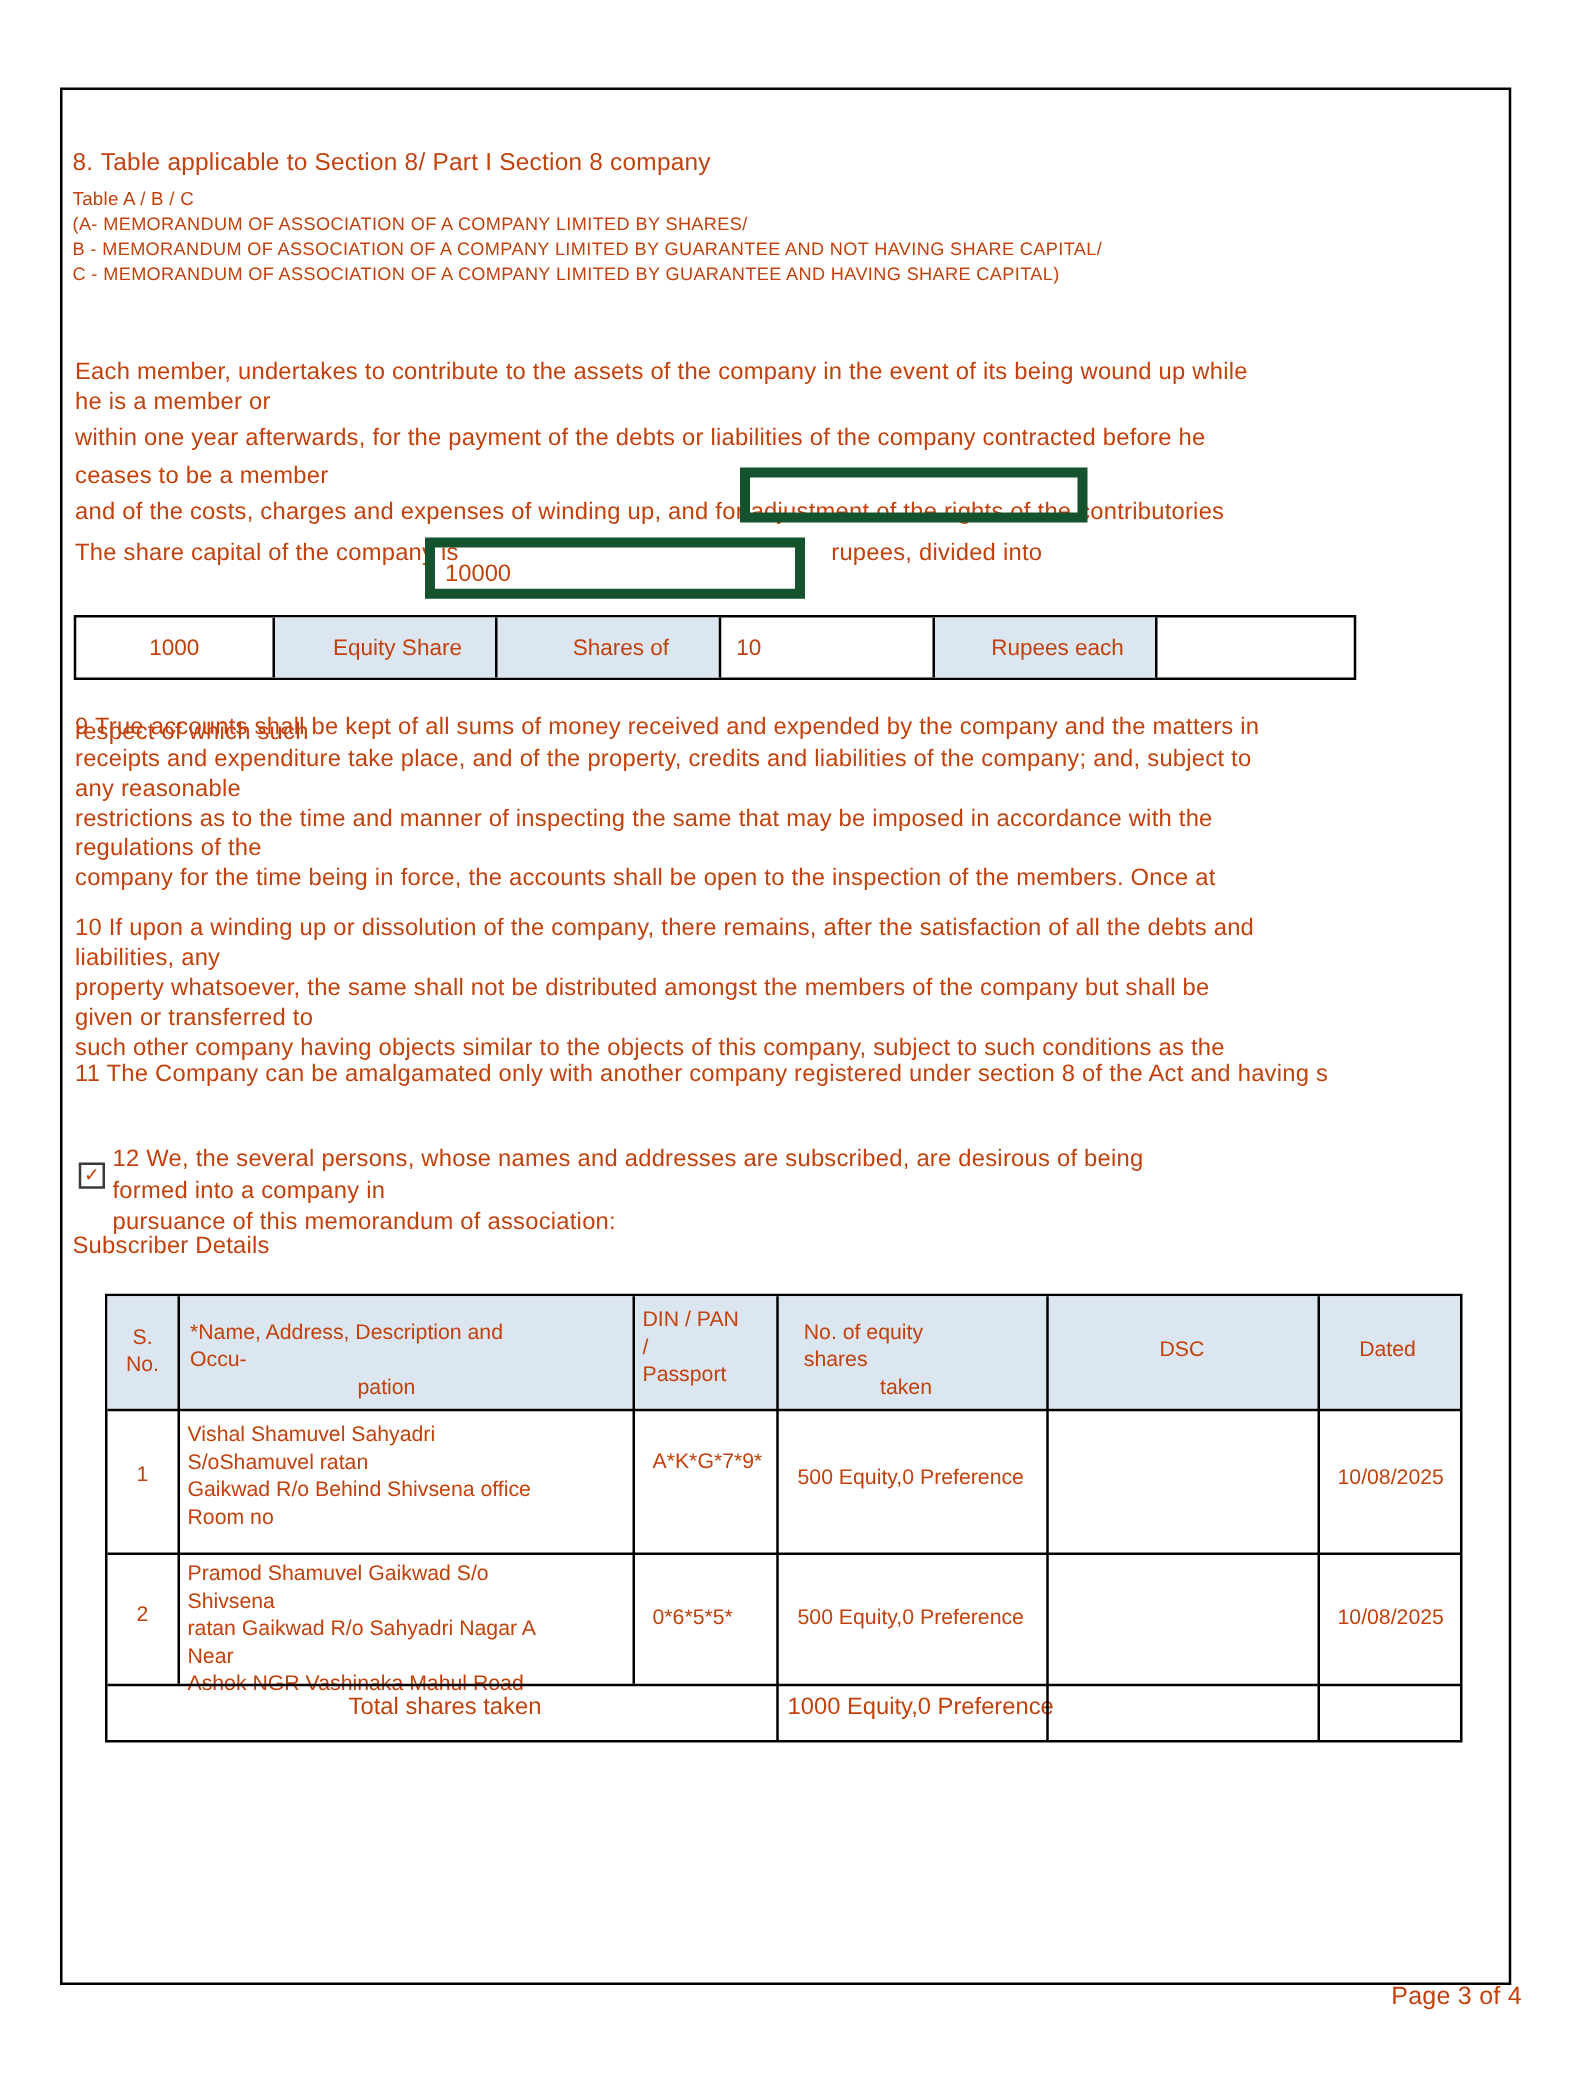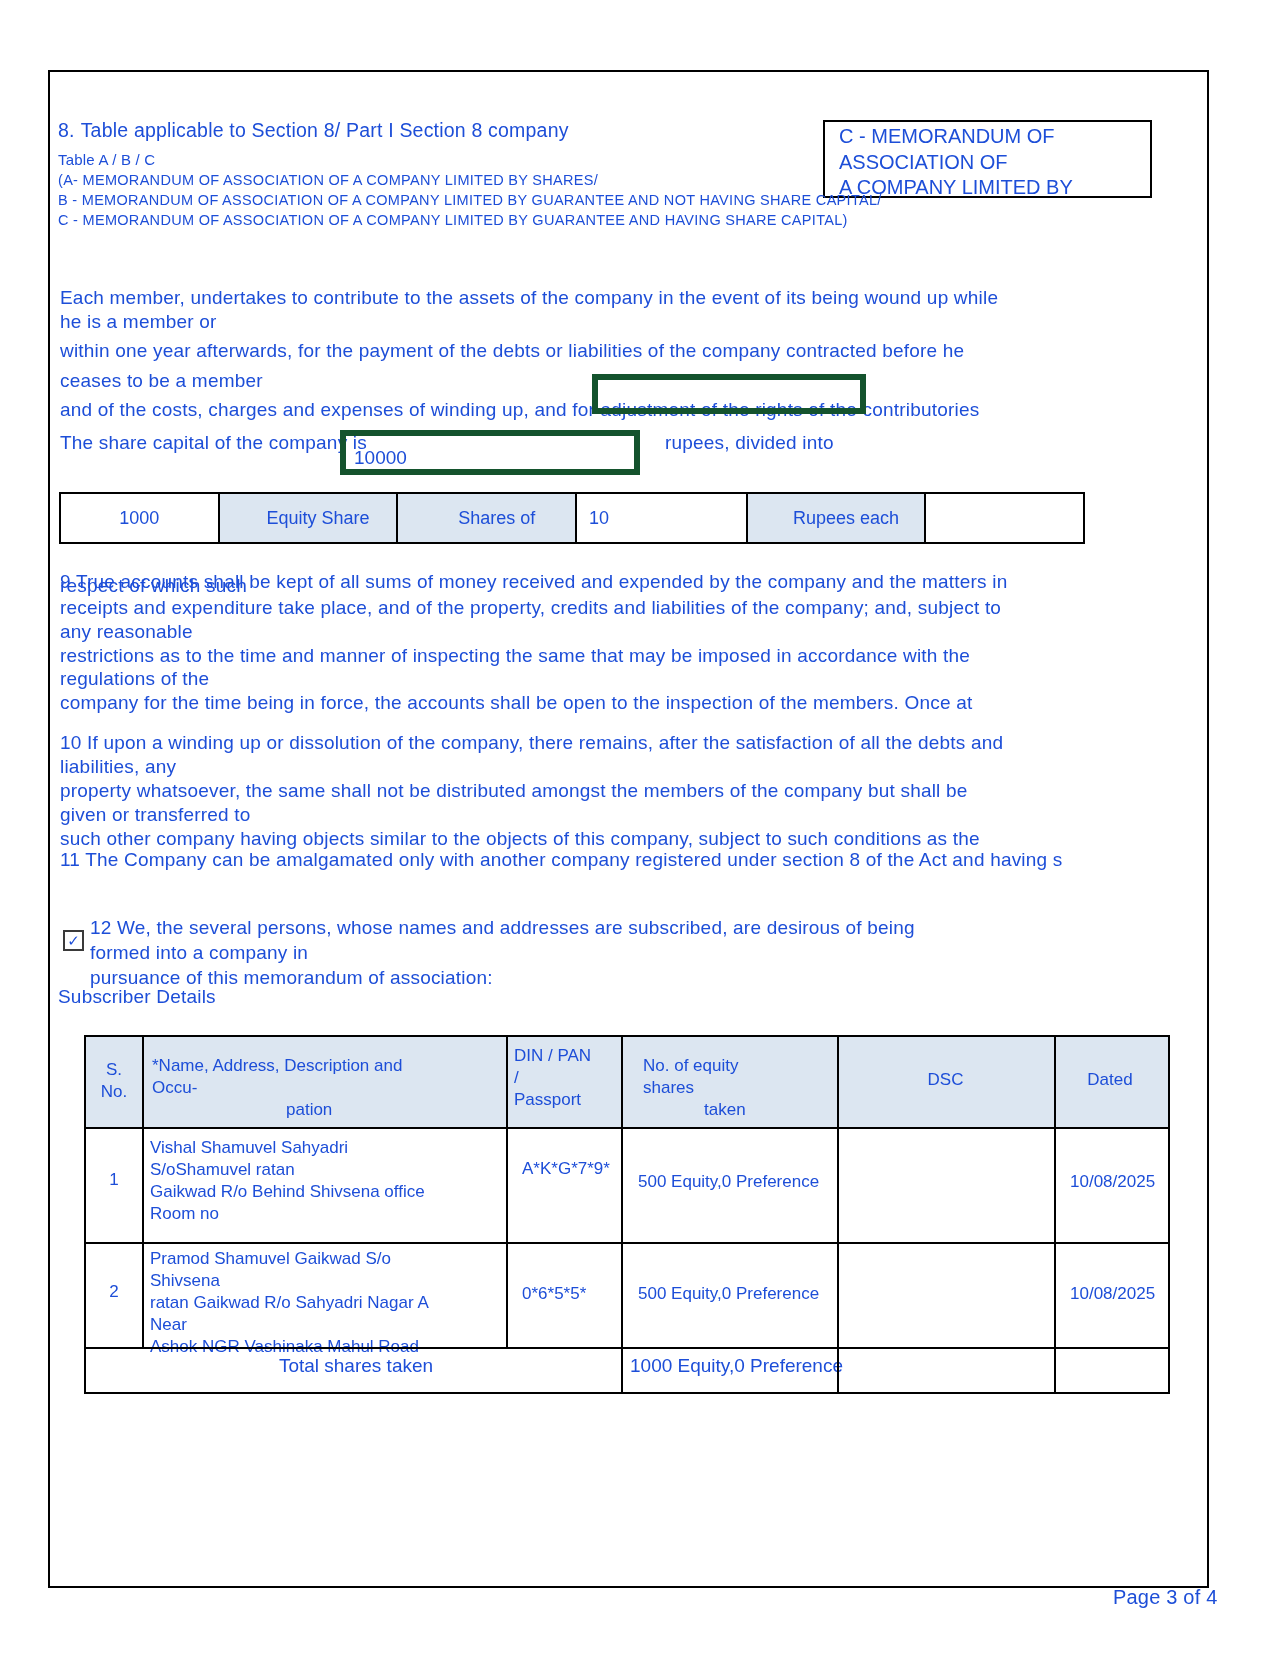--- a/index.html
+++ b/index.html
@@ -1,24 +1,24 @@
 <!DOCTYPE html>
 <html><head>
 <meta charset="utf-8">
 <style>
   html,body{margin:0;padding:0;background:#fff;}
   .canvas{position:relative;width:1265px;height:1660px;background:#ffffff;
-          font-family:"Liberation Sans",sans-serif;color:#1d4ed8;overflow:hidden;}
+          font-family:"Liberation Sans",sans-serif;color:#c2410c;overflow:hidden;}
   .ln{position:absolute;white-space:nowrap;font-size:19px;line-height:22px;letter-spacing:.2px;}
   .lines{position:absolute;letter-spacing:.2px;}
   .lines>div{white-space:nowrap;}
   .page-border{position:absolute;border:2px solid #000;z-index:4;pointer-events:none;background:transparent;}
   .mo-box{position:absolute;border:2px solid #000;background:transparent;z-index:1;}
   .mo-text{position:absolute;left:14px;top:2px;font-size:20px;line-height:25.5px;white-space:nowrap;z-index:2;}
-  .field-box{position:absolute;border:6px solid #14532d;background:transparent;z-index:2;text-align:center;}
+  .field-box{position:absolute;border:8px solid #14532d;background:transparent;z-index:2;text-align:center;}
   .share-grid{position:absolute;display:flex;border:2px solid #000;box-sizing:border-box;}
   .sg-cell{flex:1;display:flex;align-items:center;justify-content:center;font-size:18px;border-left:2px solid #000;}
   .sg-cell:first-child{border-left:none;}
   .sg-cell.shaded{background:#dce6f1;padding-left:20px;}
   .sg-cell.leftal{justify-content:flex-start;padding-left:12px;}
   .checkbox{position:absolute;width:17px;height:17px;border:2px solid #3a3a3a;display:flex;
             align-items:center;justify-content:center;font-size:15px;line-height:15px;background:#fff;z-index:2;}
   .sub-table{position:absolute;border:2px solid #000;box-sizing:content-box;}
   .st-headbg{position:absolute;left:0;top:0;right:0;background:#dce6f1;z-index:0;}
   .vline{position:absolute;width:2px;background:#000;z-index:3;}
@@ -35,27 +35,20 @@
 
   <div class="ln" style="left:58px;top:119px;font-size:19.5px">
     <span style="margin-right:6px">8.</span><span>Table applicable to Section 8/ Part I Section 8 company</span>
   </div>
 
   <div class="ln" style="left:58px;top:149px;font-size:15px">Table A / B / C</div>
   <div class="ln z2" style="left:58px;top:169px;font-size:14.5px;letter-spacing:.3px">(A- MEMORANDUM OF ASSOCIATION OF A COMPANY LIMITED BY SHARES/</div>
   <div class="ln z2" style="left:58px;top:189px;font-size:14.5px;letter-spacing:.3px"> B - MEMORANDUM OF ASSOCIATION OF A COMPANY LIMITED BY GUARANTEE AND NOT HAVING SHARE CAPITAL/</div>
   <div class="ln z2" style="left:58px;top:209px;font-size:14.5px;letter-spacing:.3px"> C - MEMORANDUM OF ASSOCIATION OF A COMPANY LIMITED BY GUARANTEE AND HAVING SHARE CAPITAL)</div>
 
-  <div class="mo-box" style="left:823px;top:120px;width:325px;height:74px">
-    <div class="mo-text">
-        <div>C - MEMORANDUM OF</div>
-        <div>ASSOCIATION OF</div>
-        <div>A COMPANY LIMITED BY</div>
-      </div>
-  </div>
 
   <div class="ln" style="left:60px;top:287px">Each member, undertakes to contribute to the assets of the company in the event of its being wound up while</div>
   <div class="ln" style="left:60px;top:311px">he is a member or</div>
   <div class="ln" style="left:60px;top:340px">within one year afterwards, for the payment of the debts or liabilities of the company contracted before he</div>
   <div class="ln" style="left:60px;top:370px">ceases to be a member</div>
   <div class="field-box" style="left:592px;top:374px;width:262px;height:28px"></div>
   <div class="ln" style="left:60px;top:399px">and of the costs, charges and expenses of winding up, and for adjustment of the rights of the contributories</div>
 
   <div class="ln" style="left:60px;top:432px">The share capital of the company is</div>
   <div class="field-box" style="left:340px;top:430px;width:288px;height:33px">

